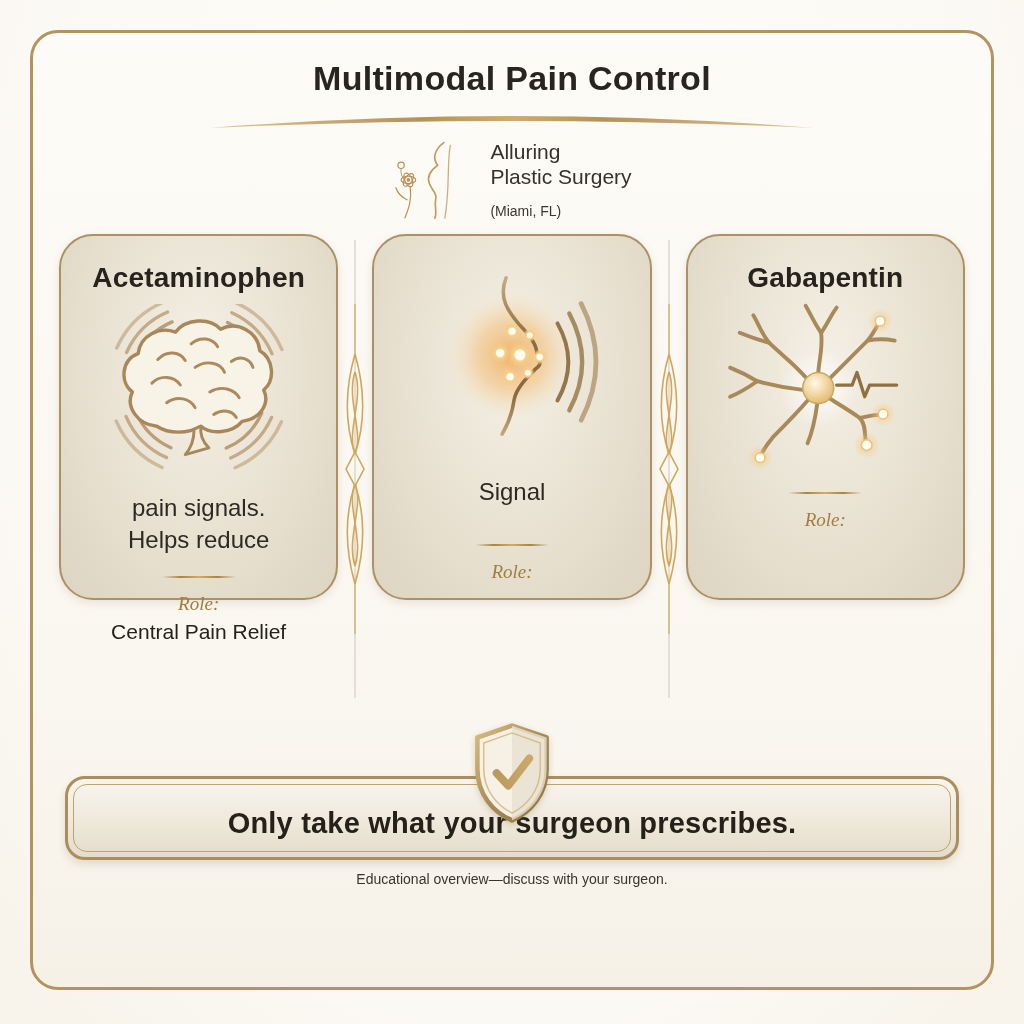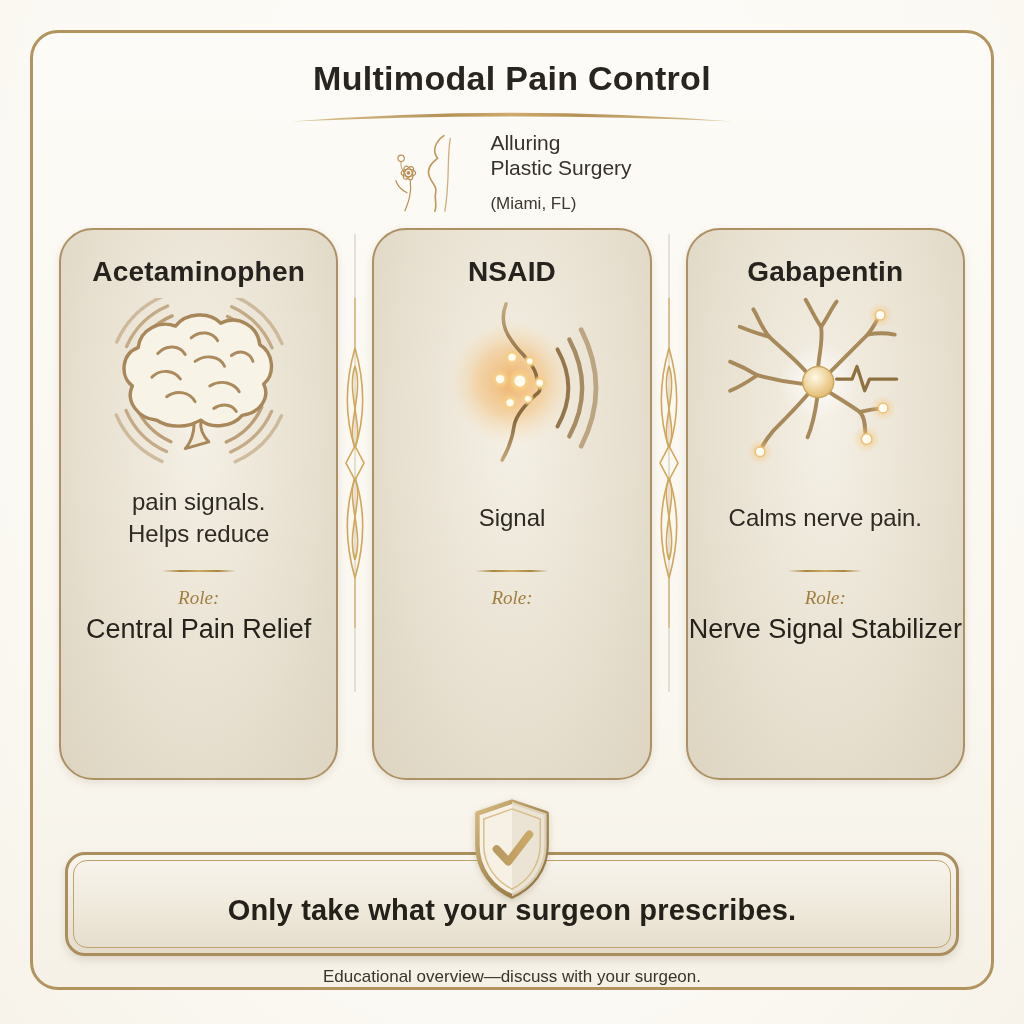--- a/index.html
+++ b/index.html
@@ -18,54 +18,54 @@
     display:flex;flex-direction:column;align-items:center;
     box-sizing:border-box;
   }
   
   .titles{margin-top:22px;text-align:center;line-height:1.38;}
   .title-line{font-size:34px;font-weight:600;color:#28241f;letter-spacing:.3px;}
   .swoosh{margin-top:2px;display:block;}
   .brand{display:flex;align-items:center;gap:16px;margin-top:4px;}
   .brand-text{text-align:left;}
   .brand-name{font-size:21px;color:#36322b;line-height:1.22;font-weight:500;}
-  .brand-loc{font-size:17px;color:#3c372f;margin-top:13px;}
+  .brand-loc{font-size:14px;color:#3c372f;margin-top:13px;}
   
   .cards{display:flex;width:100%;box-sizing:border-box;padding:0 26px;margin-top:14px;align-items:stretch;}
   .card{
-    flex:1;height:552px;box-sizing:border-box;
+    flex:1;height:366px;box-sizing:border-box;
     border:2px solid #ad9165;border-radius:34px;
     background:radial-gradient(ellipse at 50% 36%, #f5f0e6 0%, #e8e1d1 55%, #ddd4c1 100%);
     box-shadow:0 3px 8px rgba(120,100,60,.14);
     text-align:center;padding-top:26px;
   }
   .card-title{font-size:28px;font-weight:600;color:#26221d;letter-spacing:.2px;}
   .icon-box{height:188px;display:flex;align-items:center;justify-content:center;}
   .desc{height:84px;display:flex;flex-direction:column;justify-content:center;font-size:24px;line-height:1.35;color:#2e2a23;}
   .mini-divider{width:74px;height:2px;margin:10px auto 0;
     background:linear-gradient(90deg,rgba(170,134,63,0) 0%,#a9863f 25%,#d2ac63 50%,#a9863f 75%,rgba(170,134,63,0) 100%);}
   .role-label{margin-top:15px;font-family:"Liberation Serif", serif;font-style:italic;font-size:19px;color:#a17e3e;}
-  .role-value{margin-top:5px;font-size:27px;font-weight:500;color:#25221c;}
+  .role-value{margin-top:5px;font-size:21px;font-weight:500;color:#25221c;}
   .divider-col{flex:0 0 34px;display:flex;justify-content:center;}
   
   .banner-area{width:100%;display:flex;flex-direction:column;align-items:center;margin-top:18px;}
   .shield{position:relative;z-index:2;margin-bottom:-48px;filter:drop-shadow(0 2px 3px rgba(120,100,60,.25));}
   .banner{
-    position:relative;width:calc(100% - 64px);height:104px;box-sizing:border-box;
+    position:relative;width:calc(100% - 64px);height:84px;box-sizing:border-box;
     border:3px solid #aa8e5e;border-radius:20px;
     background:linear-gradient(180deg,#f8f5ee 0%,#efe9db 55%,#e4dccb 100%);
     box-shadow:0 4px 9px rgba(120,100,60,.18);
     display:flex;align-items:center;justify-content:center;
   }
   .banner::before{
     content:"";position:absolute;left:5px;right:5px;top:5px;bottom:5px;
     border:1px solid #bfa26d;border-radius:14px;pointer-events:none;
   }
   .banner-text{font-size:29px;font-weight:600;color:#24211b;letter-spacing:.2px;padding-top:12px;}
-  .footer-note{margin-top:11px;font-size:17px;color:#3a352c;}
+  .footer-note{margin-top:11px;font-size:14px;color:#3a352c;}
 </style>
 </head>
 <body>
 
 <div class="page">
   <div class="frame">
 
     <header class="titles">
       <div class="title-line">Multimodal Pain Control</div>
     </header>
@@ -161,21 +161,20 @@
             <path d="M17,250 C27,280 27,315 17,350"></path>
             <path d="M17,250 C26,272 8,305 17,332"></path>
             <path d="M17,250 C8,272 26,305 17,332"></path>
             <line x1="17" y1="70" x2="17" y2="120" stroke-width="1.1"></line>
             <line x1="17" y1="350" x2="17" y2="400" stroke-width="1.1"></line>
           </g>
         </svg>
       </div>
 
       <section class="card">
-        <div class="card-title">NSAID</div>
         <div class="icon-box">
           <svg width="200" height="168" viewBox="0 0 200 170">
             <defs>
               <radialGradient id="inflame" cx="0.5" cy="0.5" r="0.5">
                 <stop offset="0" stop-color="#efa753" stop-opacity="0.85"></stop>
                 <stop offset="0.55" stop-color="#f2c07c" stop-opacity="0.55"></stop>
                 <stop offset="1" stop-color="#f6dcae" stop-opacity="0"></stop>
               </radialGradient>
               <radialGradient id="dotg" cx="0.5" cy="0.5" r="0.5">
                 <stop offset="0" stop-color="#fffef2"></stop>
@@ -284,27 +283,22 @@
               <circle cx="170" cy="122" r="13" fill="url(#nglow)"></circle>
                 <circle cx="170" cy="122" r="5" fill="#fffef4" stroke="#ecc27a" stroke-width="1.6"></circle>
               <circle cx="153" cy="154" r="14" fill="url(#nglow)"></circle>
                 <circle cx="153" cy="154" r="5.5" fill="#fffef4" stroke="#ecc27a" stroke-width="1.6"></circle>
               <circle cx="43" cy="167" r="13" fill="url(#nglow)"></circle>
                 <circle cx="43" cy="167" r="5" fill="#fffef4" stroke="#ecc27a" stroke-width="1.6"></circle>
             </g>
             <path d="M122,92 h16 l5,-13 l8,25 l5,-12 h28" fill="none" stroke="#8f7040" stroke-width="3.4" stroke-linecap="round" stroke-linejoin="round"></path>
           </svg>
         </div>
-        <div class="desc">
-          <div>Calms nerve pain.</div>
-          <div></div>
-        </div>
         <div class="mini-divider"></div>
         <div class="role-label">Role:</div>
-        <div class="role-value">Nerve Signal Stabilizer</div>
       </section>
     </main>
 
     <section class="banner-area">
       <svg class="shield" width="92" height="102" viewBox="0 0 100 112">
         <defs>
           <linearGradient id="shGold" x1="0" y1="0" x2="1" y2="1">
             <stop offset="0" stop-color="#d9bb82"></stop>
               <stop offset="0.5" stop-color="#a98c55"></stop>
               <stop offset="1" stop-color="#8f7342"></stop>

